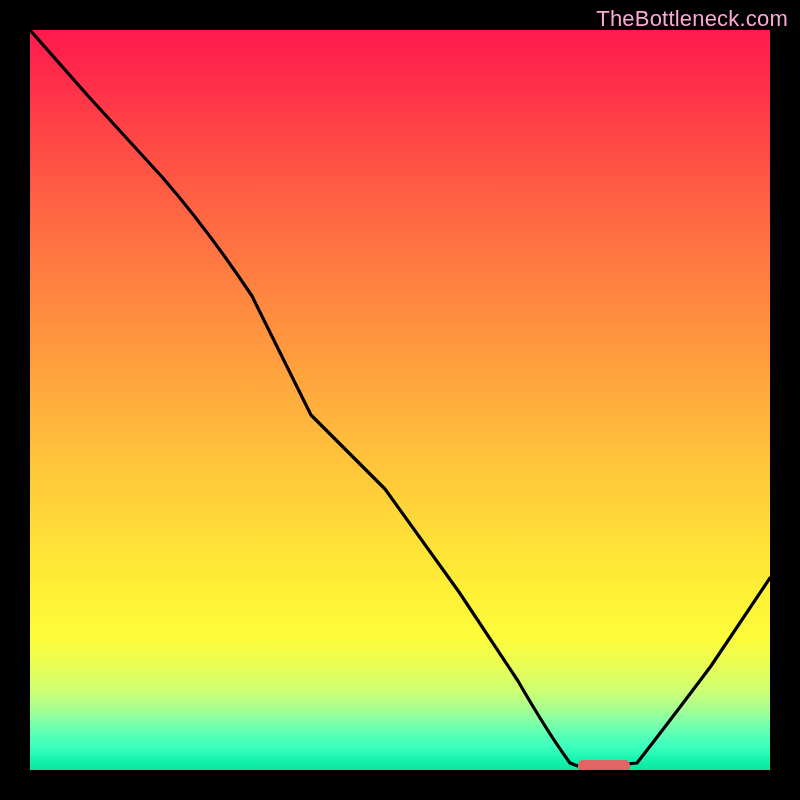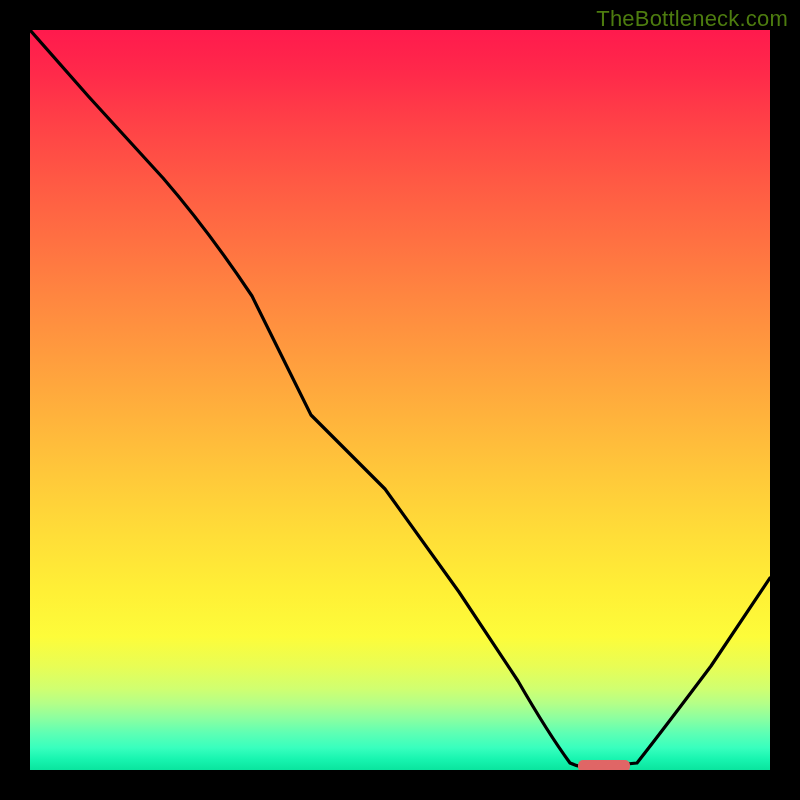--- a/index.html
+++ b/index.html
@@ -68,21 +68,21 @@
   .marker {
     position: absolute;
     height: 12px;
     background: #e06666;
     border-radius: 5px;
   }
   .watermark {
     position: absolute;
     top: 6px;
     right: 12px;
-    color: #4d7c0f;
+    color: #f9a8d4;
     font-size: 22px;
     font-weight: 500;
     letter-spacing: 0.2px;
     user-select: none;
   }
 </style>
 </head>
 <body>
 
 <div class="frame">

